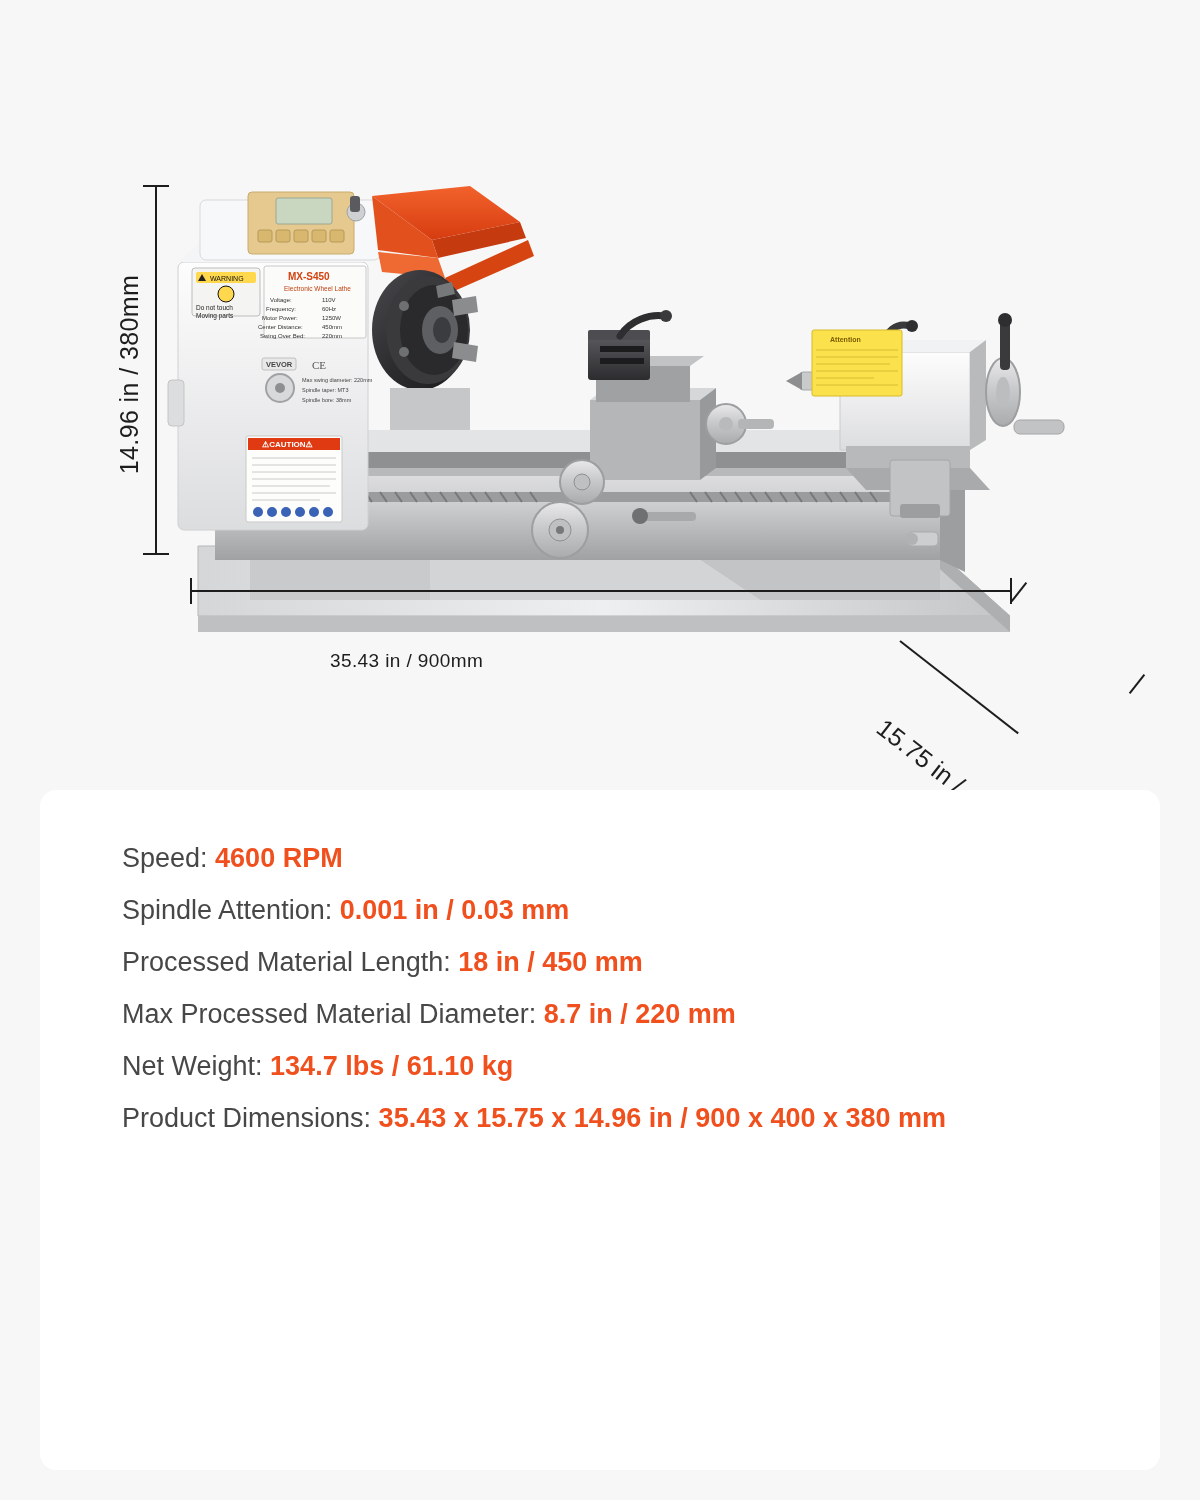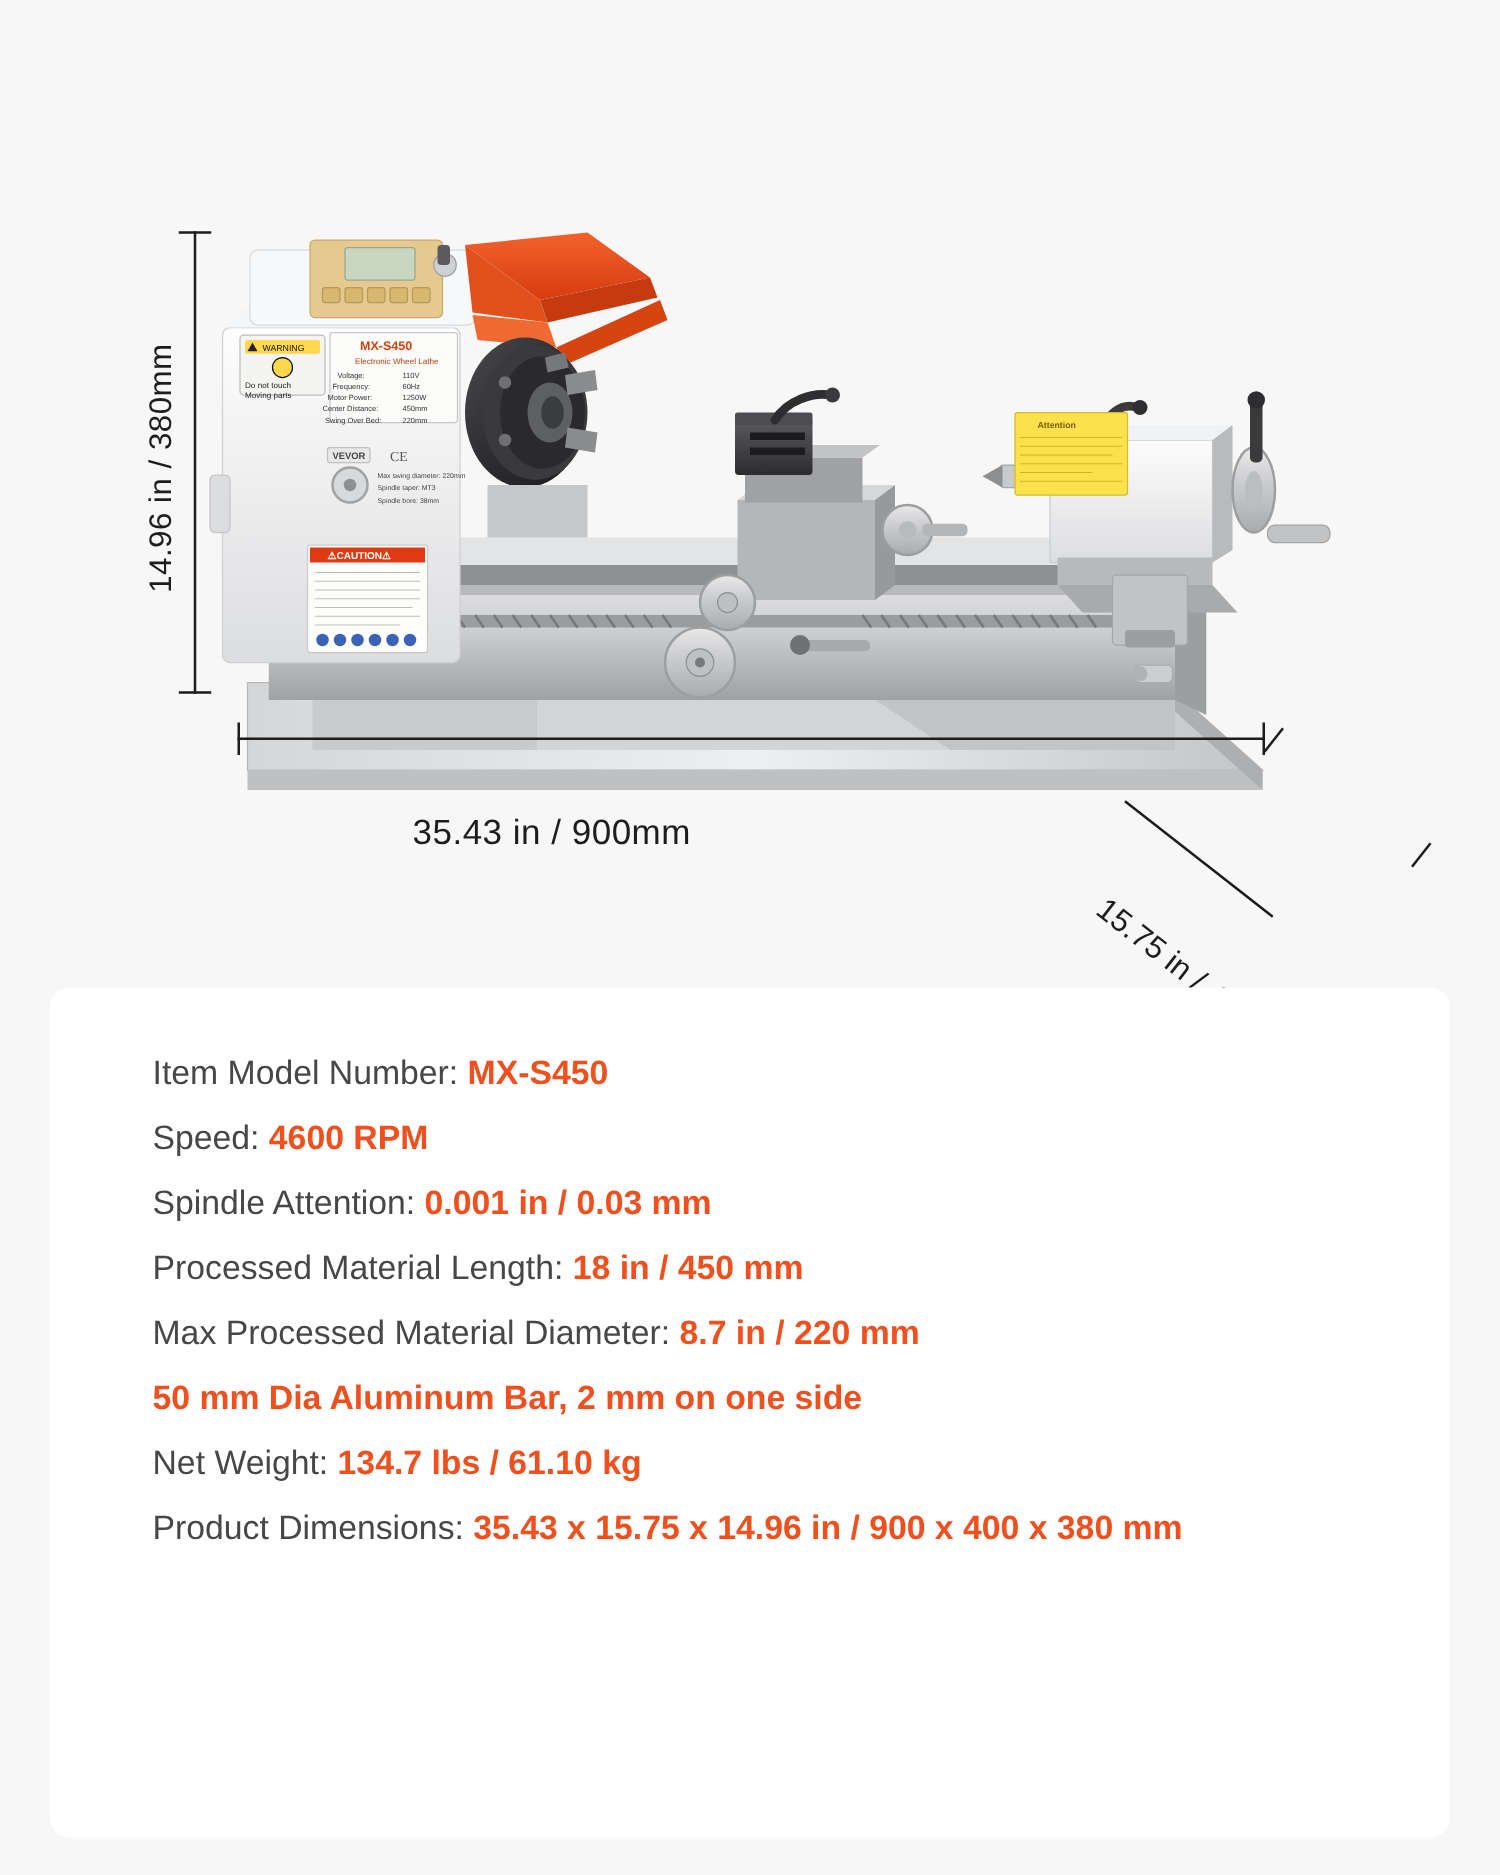--- a/index.html
+++ b/index.html
@@ -72,21 +72,21 @@
     width: 2px;
     height: 26px;
     background: #1d1d1d;
   }
   .dim-h-cap-l { left: 190px; }
   .dim-h-cap-r { left: 1010px; }
   .dim-h-label {
     position: absolute;
     left: 330px;
     top: 650px;
-    font-size: 28px;
+    font-size: 19px;
     color: #1d1d1d;
     letter-spacing: .4px;
     white-space: nowrap;
     text-align: center;
   }
 
   
   .dim-d-line {
     position: absolute;
     left: 900px;
@@ -407,46 +407,40 @@
 
     <div class="dim-d-line"></div>
     <div class="dim-d-cap-a"></div>
     <div class="dim-d-cap-b"></div>
     <div class="dim-d-label">15.75 in / 400mm</div>
   </div>
 
   <div class="spec-card">
     <div class="spec-list">
 
-      <div class="spec-row">
-        <span class="spec-label">Item Model Number: </span><span class="spec-value">MX-S450</span>
-      </div>
 
 
       <div class="spec-row">
         <span class="spec-label">Speed: </span><span class="spec-value">4600 RPM</span>
       </div>
 
       <div class="spec-row">
         <span class="spec-label">Spindle Attention: </span><span class="spec-value">0.001 in / 0.03 mm</span>
       </div>
 
       <div class="spec-row">
         <span class="spec-label">Processed Material Length: </span><span class="spec-value">18 in / 450 mm</span>
       </div>
 
       <div class="spec-row">
         <span class="spec-label">Max Processed Material Diameter: </span><span class="spec-value">8.7 in / 220 mm</span>
       </div>
 
 
 
-      <div class="spec-row value-only">
-        <span class="spec-value">50 mm Dia Aluminum Bar, 2 mm on one side</span>
-      </div>
 
 
       <div class="spec-row">
         <span class="spec-label">Net Weight: </span><span class="spec-value">134.7 lbs / 61.10 kg</span>
       </div>
 
       <div class="spec-row">
         <span class="spec-label">Product Dimensions: </span><span class="spec-value">35.43 x 15.75 x 14.96 in / 900 x 400 x 380 mm</span>
       </div>
 

